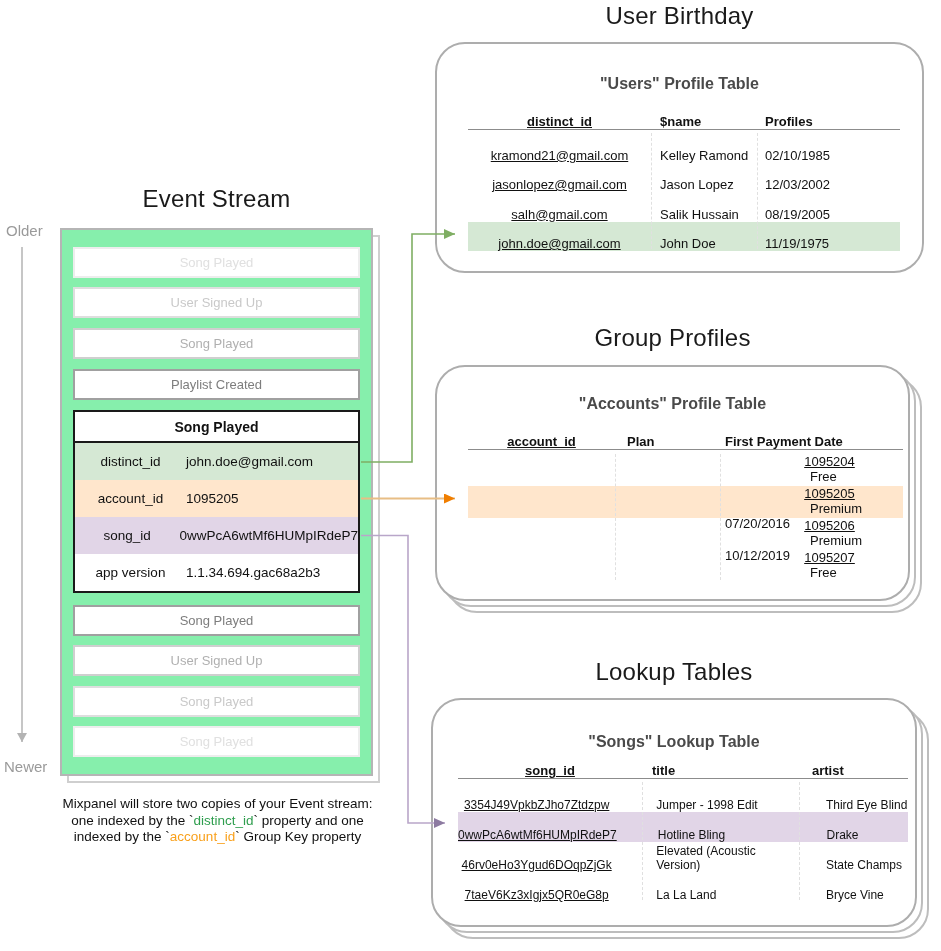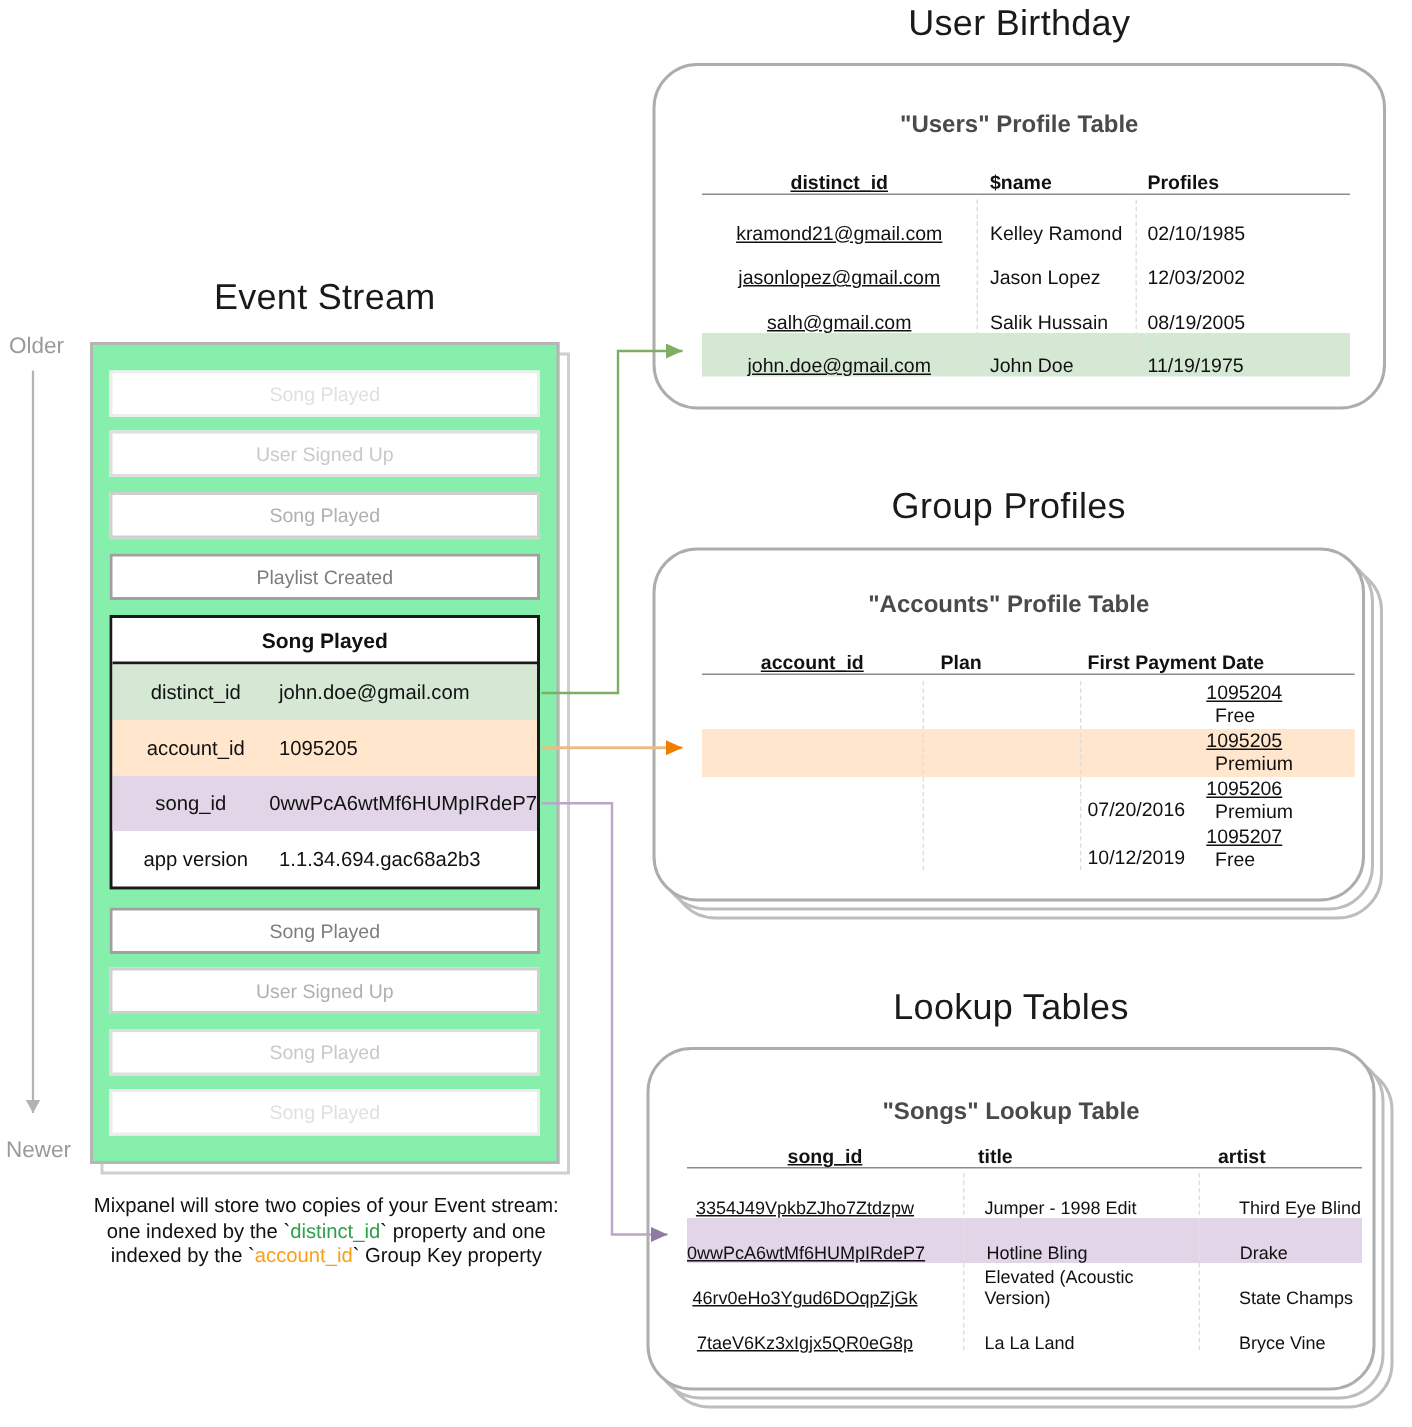--- a/index.html
+++ b/index.html
@@ -61,21 +61,21 @@
   .accounts-card  { left:435px; top:365px; width:475px; height:236px; }
   .accounts-sh1 { left:441px; top:371px; width:475px; height:236px; }
   .accounts-sh2 { left:447px; top:377px; width:475px; height:236px; }
   .accounts-title { top:28px; }
   .accounts-tbl { left:31px; top:60px; width:435px; }
   .accounts-tbl .thead { height:22px; }
   .accounts-tbl .rows { margin-top:4px; }
   .accounts-tbl .trow { height:32px;flex-direction:column; }
   .accounts-tbl .c1 { width:147px; }
   .accounts-tbl .c2 { width:105px; padding-left:12px; }
-  .accounts-tbl .c3 { width:183px; padding-left:5px;margin-top:16px; }
+  .accounts-tbl .c3 { width:183px; padding-left:5px; }
 
   .songs-card { left:431px; top:698px; width:486px; height:229px; }
   .songs-sh1  { left:437px; top:704px; width:486px; height:229px; }
   .songs-sh2  { left:443px; top:710px; width:486px; height:229px; }
   .songs-title { top:33px; }
   .songs-tbl { left:25px; top:56px; width:450px; }
   .songs-tbl .thead { height:22px; }
   .songs-tbl .rows { margin-top:3px; }
   .songs-tbl .trow { height:30px; font-size:12px;gap:31px; }
   .songs-tbl .c1 { width:184px; }

